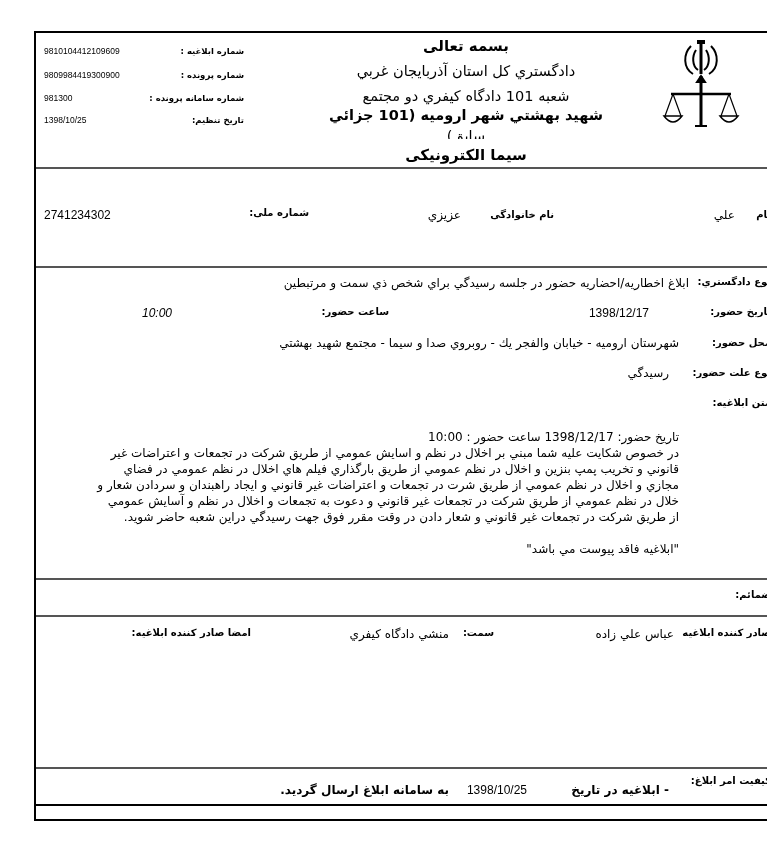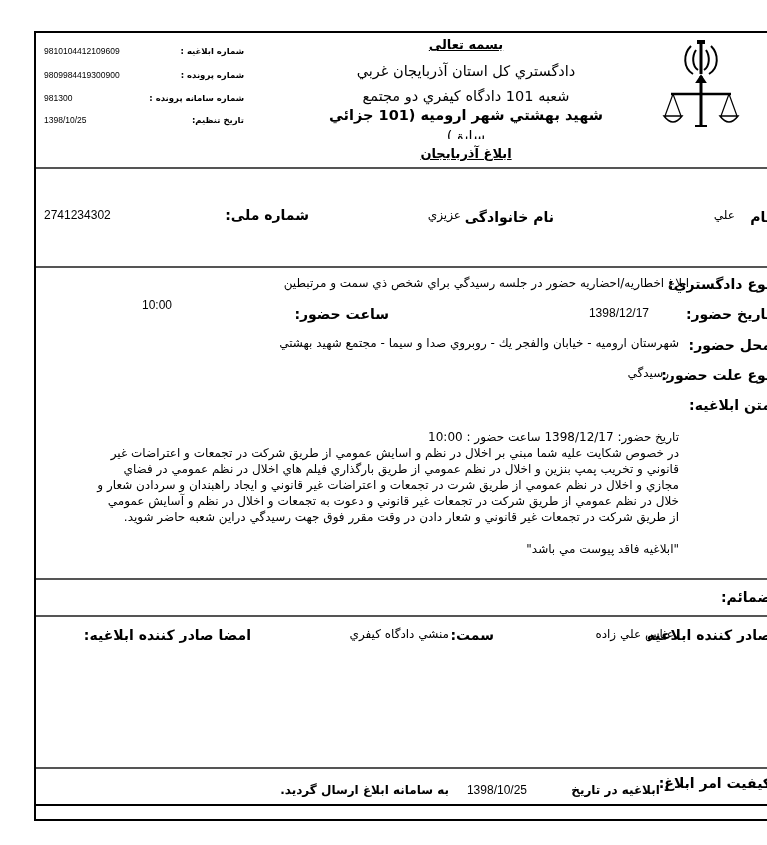--- a/index.html
+++ b/index.html
@@ -5,22 +5,22 @@
   html, body { margin: 0; padding: 0; background: #ffffff; }
   body { width: 767px; height: 845px; position: relative; overflow: hidden;
          font-family: "DejaVu Sans", sans-serif; color: #000; }
   .frame { position: absolute; left: 34px; top: 31px; width: 747px; height: 790px;
            border: 2px solid #000; box-sizing: border-box; }
   .hline { position: absolute; left: 0; right: 0; height: 0; border-top: 2px solid #555; }
   .abs { position: absolute; white-space: nowrap; }
   .meta-val { font-family: "Liberation Sans", sans-serif; font-size: 8.5px; }
   .meta-lbl { font-size: 8.5px; font-weight: bold; direction: rtl; text-align: right; }
   .hdr { font-size: 14.5px; text-align: center; direction: rtl; left: 240px; width: 380px; }
-  .hdr-b { font-weight: bold; font-size: 13px; text-decoration: underline; }
-  .lbl { font-weight: bold; font-size: 14px; direction: rtl; }
+  .hdr-b { font-weight: bold; font-size: 15px; }
+  .lbl { font-weight: bold; font-size: 10px; direction: rtl; }
   .val { font-size: 12px; direction: rtl; }
   .num { font-family: "Liberation Sans", sans-serif; font-size: 12px; }
   .body-text { position: absolute; left: 14px; width: 600px; right: 100px;
                direction: rtl; text-align: right; font-size: 12px; line-height: 16px; }
   .clip { overflow: hidden; }
   .emblem { position: absolute; left: 625px; top: 3px; width: 80px; height: 100px; }
 </style>
 </head>
 <body>
 
@@ -36,21 +36,21 @@
   <div class="abs meta-lbl" style="left:80px; width:128px; top:60px;">شماره سامانه پرونده :</div>
 
   <div class="abs meta-val" style="left:8px; top:82px;">1398/10/25</div>
   <div class="abs meta-lbl" style="left:100px; width:108px; top:82px;">تاریخ تنظیم:</div>
 
   <div class="abs hdr hdr-b" style="top:4px;">بسمه تعالی</div>
   <div class="abs hdr" style="top:30px;">دادگستري کل استان آذربايجان غربي</div>
   <div class="abs hdr" style="top:55px;">شعبه 101 دادگاه کيفري دو مجتمع</div>
   <div class="abs hdr" style="top:74px;font-weight:bold;">شهيد بهشتي شهر اروميه (101 جزائي</div>
   <div class="abs hdr clip" style="top:96px; height:10px;"><span style="position:relative; top:-1px;">سابق)</span></div>
-  <div class="abs hdr hdr-b" style="top:113px;">ابلاغ آذربايجان</div>
+  <div class="abs hdr hdr-b" style="top:113px;">سيما الکترونیکی</div>
 
   <div class="emblem">
     <svg width="80" height="100" viewBox="0 0 80 100">
       <g fill="none" stroke="#000" stroke-width="2">
         <path d="M30 10 C22 18 22 32 32 38"></path>
         <path d="M50 10 C58 18 58 32 48 38"></path>
         <path d="M35 14 C31 20 31 30 37 34"></path>
         <path d="M45 14 C49 20 49 30 43 34"></path>
         <line x1="40" y1="8" x2="40" y2="38" stroke-width="3"></line>
         <line x1="40" y1="40" x2="40" y2="90" stroke-width="3"></line>
@@ -76,21 +76,21 @@
   <div class="abs num" style="left:8px; top:175px;">2741234302</div>
 
   <div class="hline" style="top:233px;"></div>
 
   <div class="abs lbl" style="right:8px; top:243px;">نوع دادگستري:</div>
   <div class="abs val" style="right:90px; top:243px;">ابلاغ اخطاريه/احضاريه حضور در جلسه رسيدگي براي شخص ذي سمت و مرتبطين</div>
 
   <div class="abs lbl" style="right:8px; top:273px;">تاریخ حضور:</div>
   <div class="abs num" style="right:130px; top:273px;">1398/12/17</div>
   <div class="abs lbl" style="right:390px; top:273px;">ساعت حضور:</div>
-  <div class="abs num" style="left:106px; top:265px;">10:00</div>
+  <div class="abs num" style="left:106px; top:273px;font-style:italic;">10:00</div>
 
   <div class="abs lbl" style="right:8px; top:304px;">محل حضور:</div>
   <div class="abs val" style="right:100px; top:303px;">شهرستان اروميه -  خيابان والفجر يك - روبروي صدا و سيما - مجتمع شهيد بهشتي</div>
 
   <div class="abs lbl" style="right:8px; top:334px;">نوع علت حضور:</div>
   <div class="abs val" style="right:110px; top:333px;">رسيدگي</div>
 
   <div class="abs lbl" style="right:8px; top:364px;">متن ابلاغیه:</div>
 
   <div class="body-text" style="top:396px; left:12px; right:100px; width:auto;">

